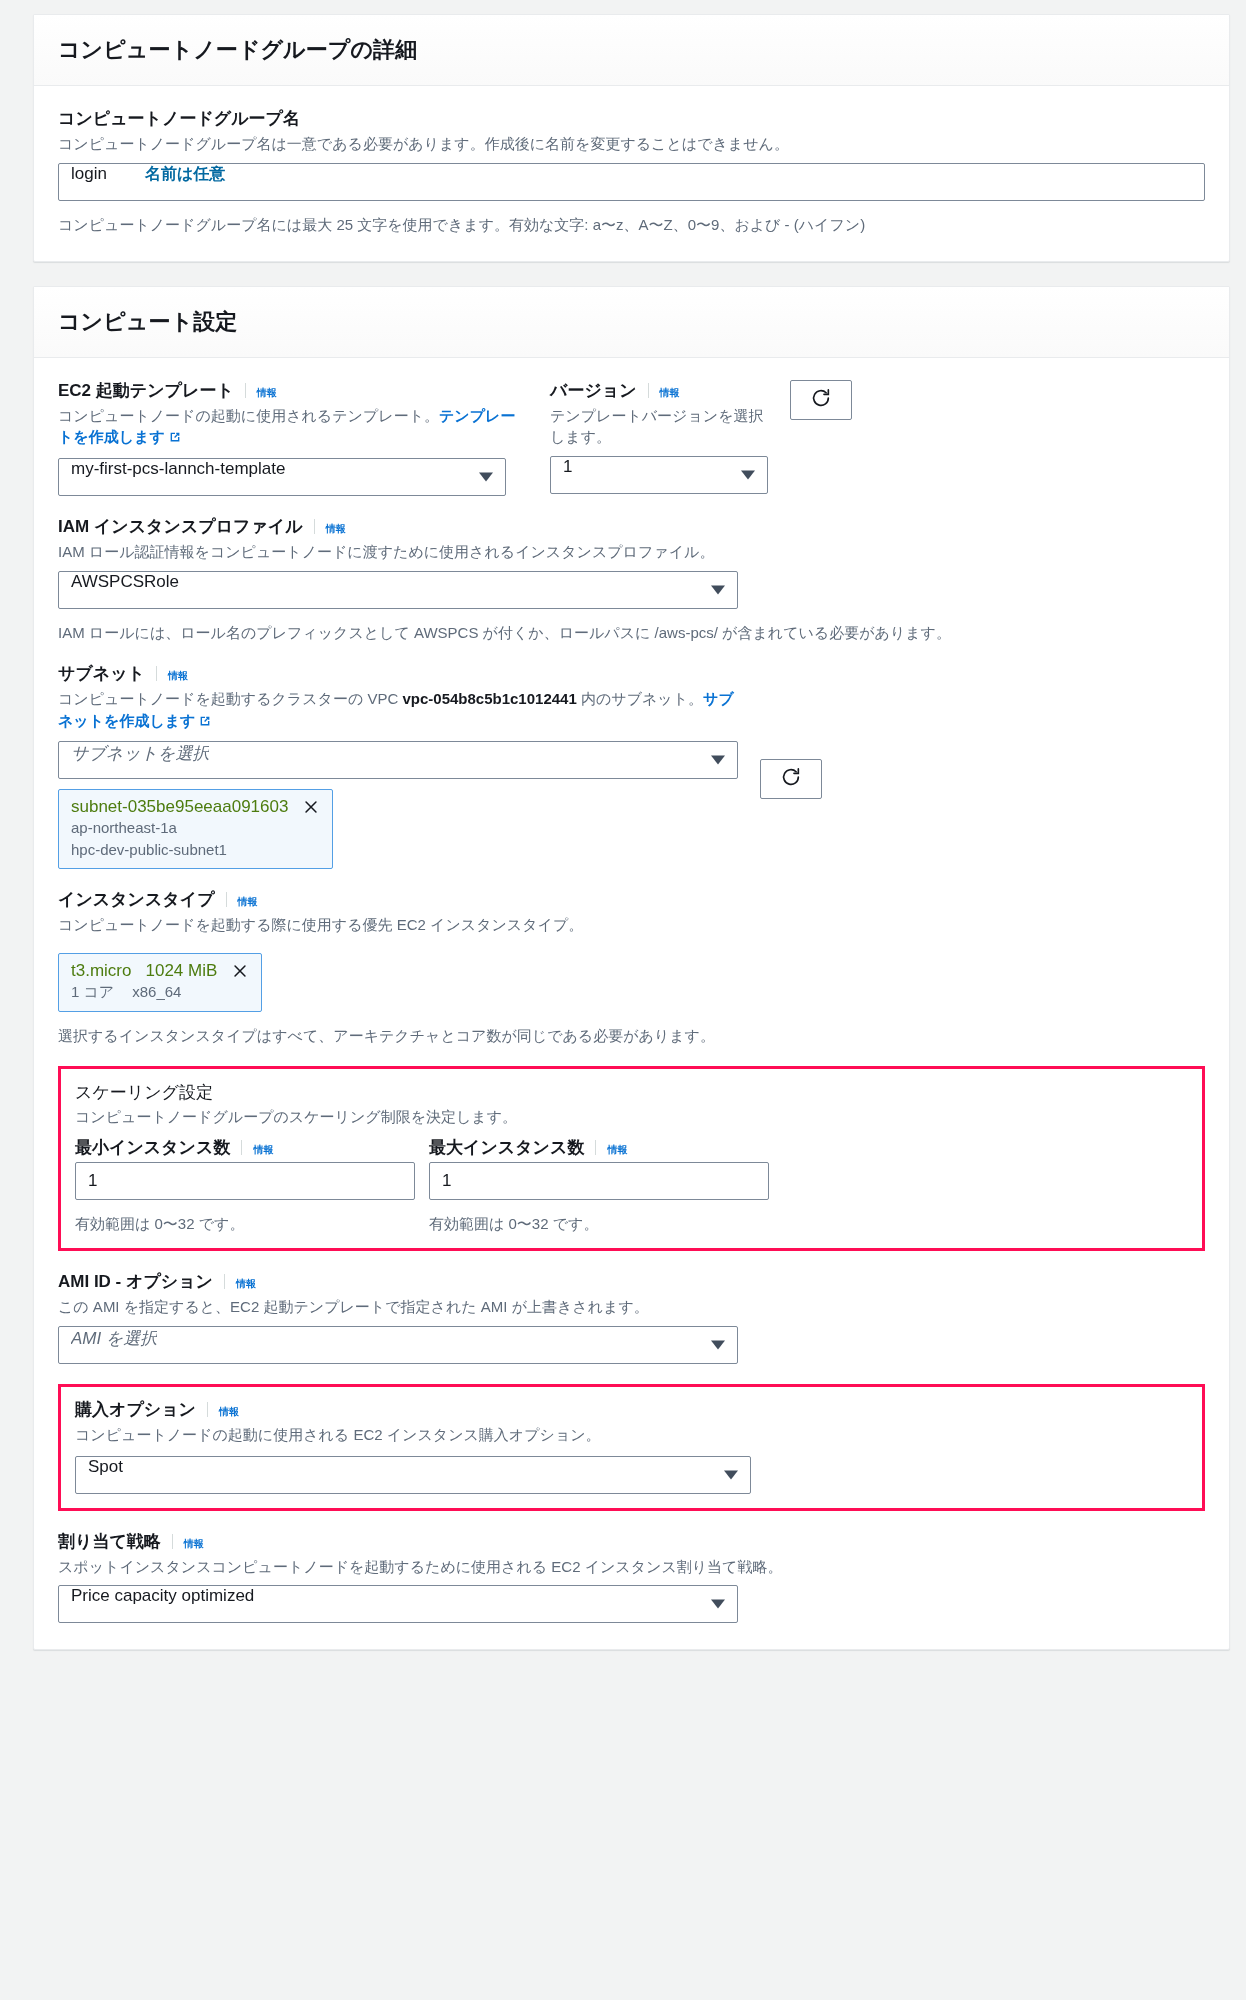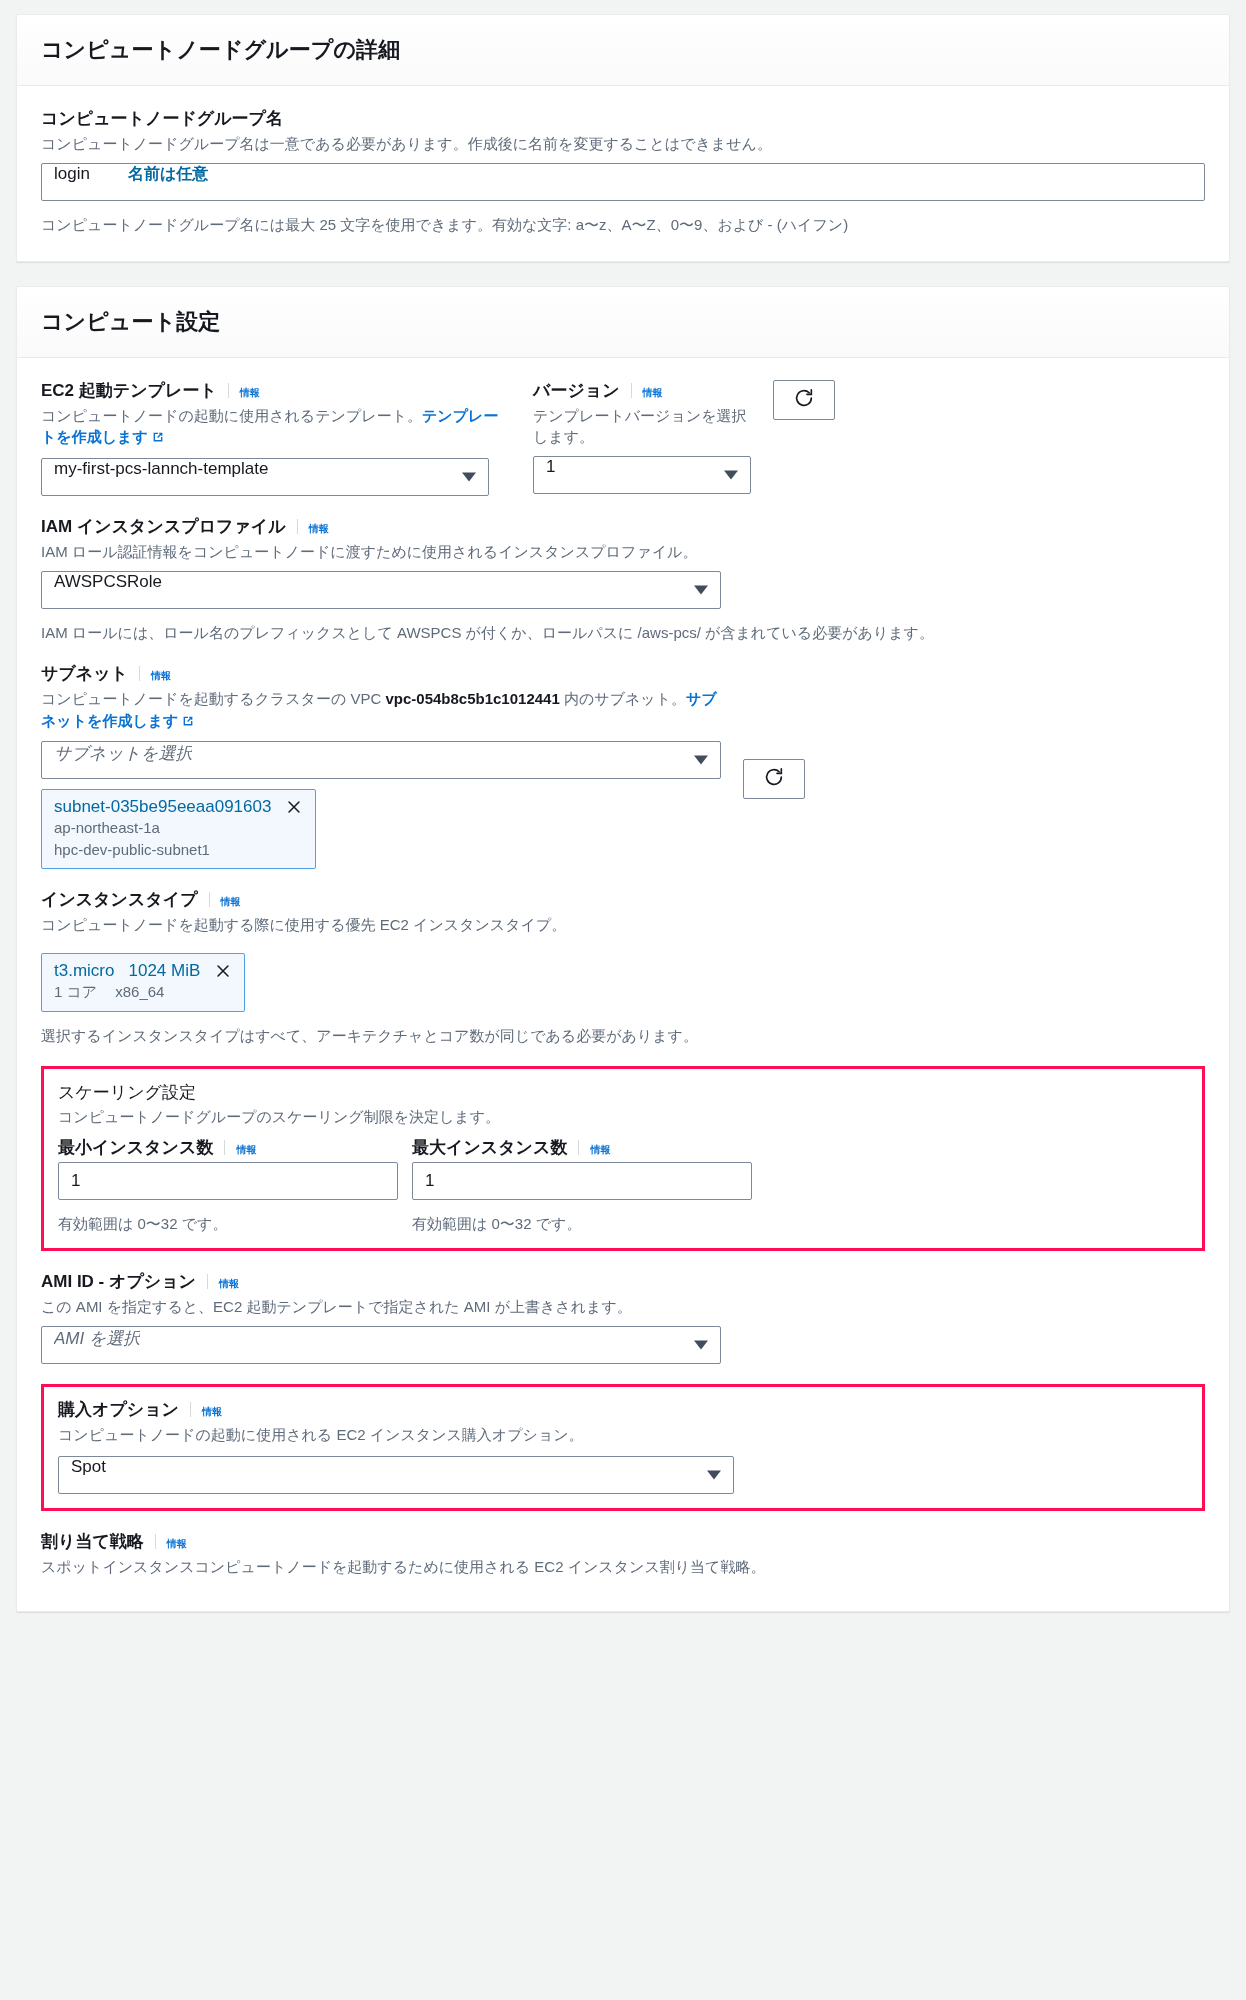--- a/index.html
+++ b/index.html
@@ -6,21 +6,21 @@
   html, body {
     margin: 0; padding: 0;
     background: #f2f3f3;
     font-family: "Liberation Sans", "DejaVu Sans", sans-serif;
     color: #16191f;
   }
   body { width: 1246px; }
 
   .page {
     width: 1246px;
-    padding: 14px 16px 0 16px;
+    padding: 14px 16px 0 33px;
   }
 
   
   .card {
     background: #ffffff;
     border: 1px solid #e9ebed;
     border-radius: 2px;
     box-shadow: 0 1px 1px rgba(0,28,36,.10);
     margin-bottom: 24px;
   }
@@ -156,21 +156,21 @@
     background: #f2f8fd;
     border-radius: 2px;
     padding: 7px 12px 8px 12px;
     margin-top: 10px;
   }
   .token-main {
     display: flex;
     align-items: center;
     gap: 14px;
     font-size: 17px;
-    color: #0369a1;
+    color: #4d7c0f;
     white-space: nowrap;
   }
   .token-main .token-title { font-weight: normal; }
   .token-sub {
     font-size: 15px;
     color: #5f6b7a;
     line-height: 1.35;
     margin-top: 1px;
   }
   .token-x {
@@ -436,18 +436,22 @@
         </div>
       </div>
 
       <div class="field">
         <div class="label-row">
           <span class="label">割り当て戦略</span>
           <span class="divider-pipe"></span>
           <span class="info-link">情報</span>
         </div>
         <div class="desc">スポットインスタンスコンピュートノードを起動するために使用される EC2 インスタンス割り当て戦略。</div>
+        <div class="select w-sel-main">
+          <span class="value">Price capacity optimized</span>
+          <span class="caret"></span>
+        </div>
       </div>
 
     </div>
   </section>
 
 </div>
 
 </body></html>

